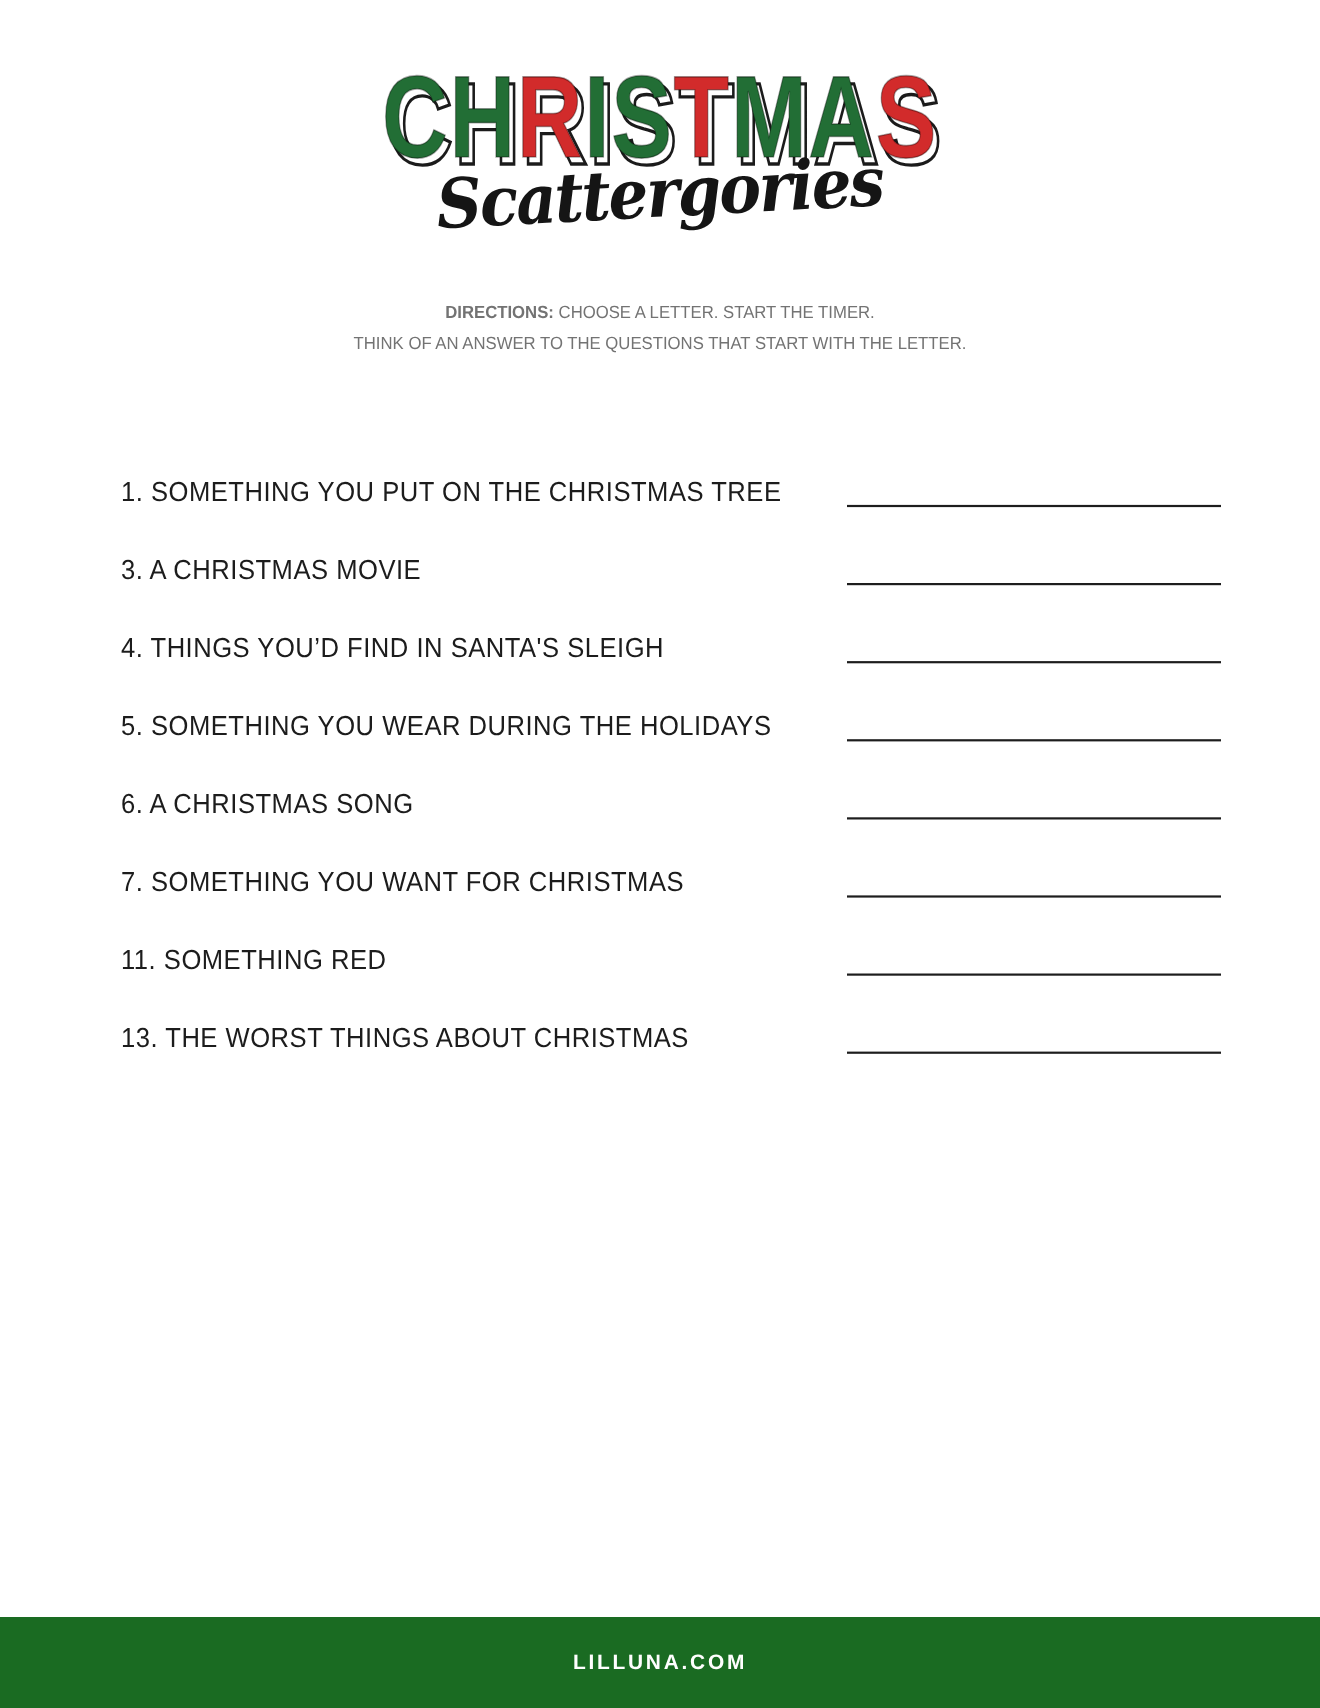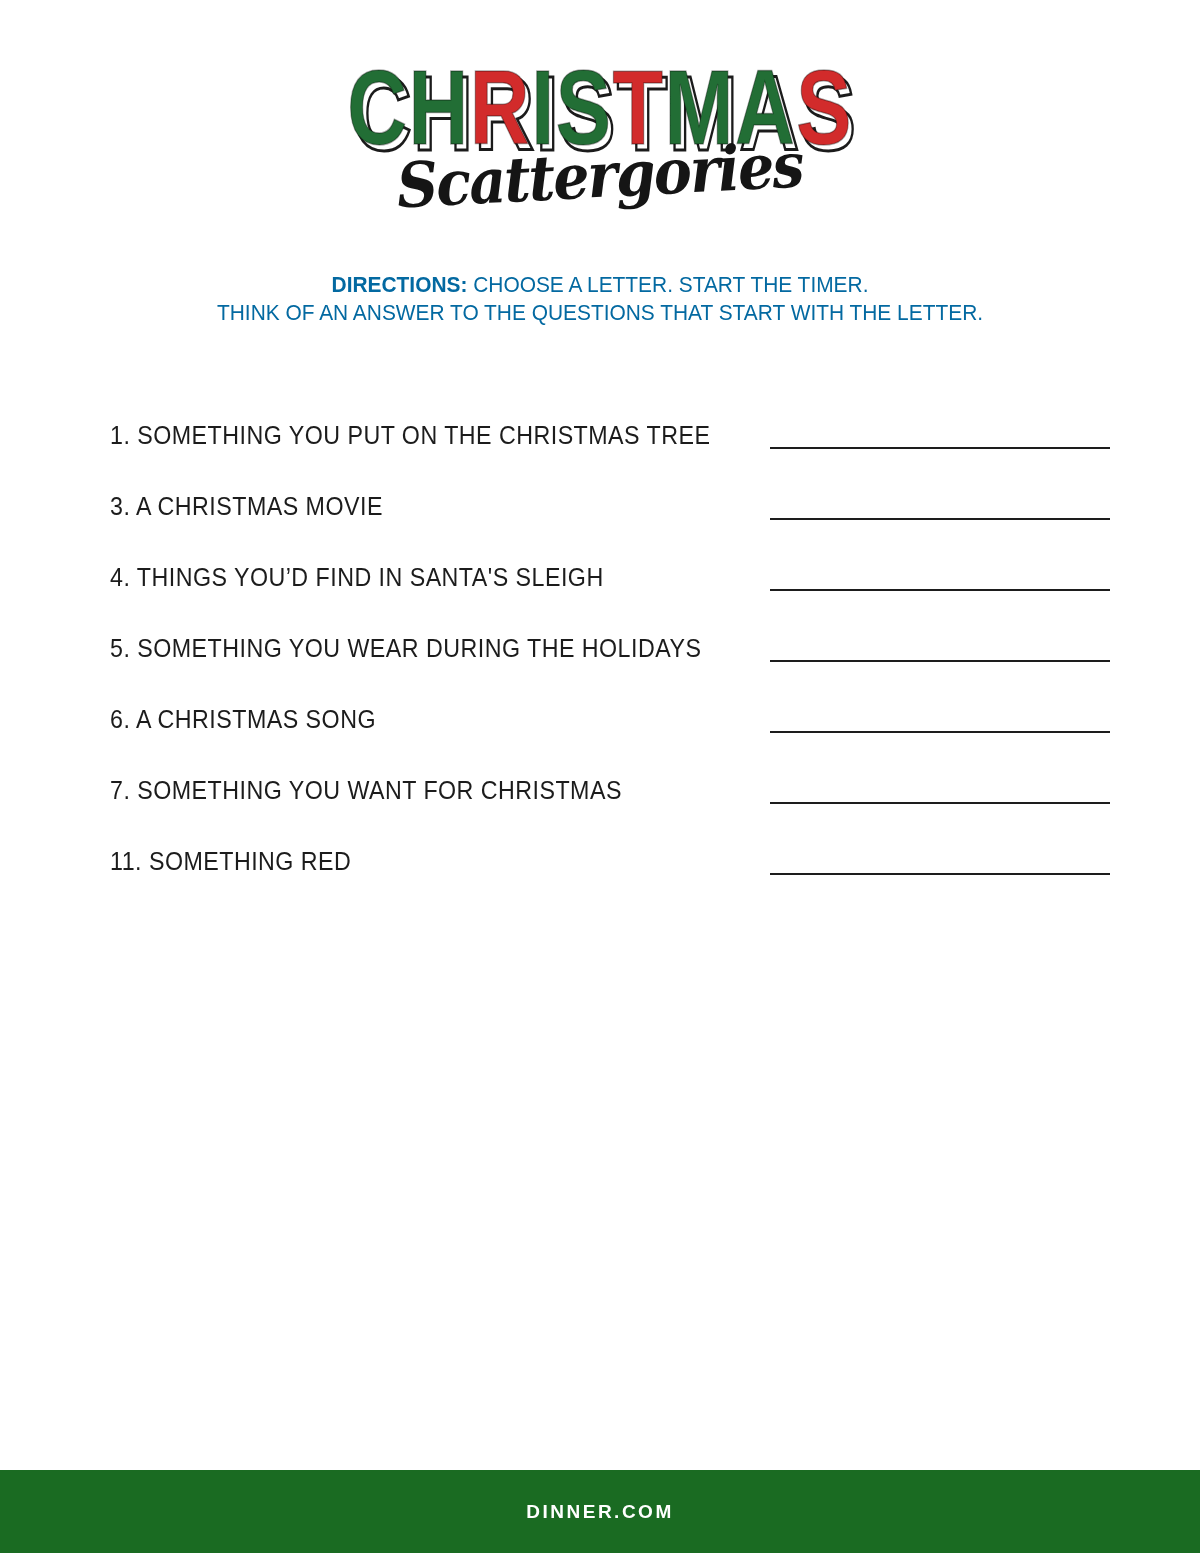--- a/index.html
+++ b/index.html
@@ -27,26 +27,26 @@
 
   .subtitle {
     position:absolute; top:142px; left:0; right:0; text-align:center;
     font-family:"DejaVu Serif", serif; font-style:italic; font-weight:bold;
     font-size:62px; line-height:1.1; color:#151515; letter-spacing:-2px;
   }
   .subtitle-inner { display:inline-block; transform:rotate(-3deg) scaleX(0.92); }
 
   
   .directions { position:absolute; top:271px; left:0; right:0; text-align:center;
-    font-size:22px; line-height:28px; color:#0369a1; }
+    font-size:16px; line-height:28px; color:#737373; }
   .dir-line { transform:scaleX(0.95); transform-origin:50% 50%; white-space:nowrap; }
   .dir-label { font-weight:bold; }
 
   
-  .list { position:absolute; top:400px; left:110px; right:90px; }
+  .list { position:absolute; top:412px; left:110px; right:90px; }
   .row { position:relative; height:71px; }
   .q {
     position:absolute; left:0; top:0; height:100%; line-height:71px;
     font-size:25px; letter-spacing:0.5px; white-space:nowrap;
     transform:scaleX(0.93); transform-origin:0 50%; color:#1c1c1c;
   }
   .answer-line {
     position:absolute; right:0; top:47px; width:340px; height:0;
     border-top:2px solid #1d1d1d;
   }
@@ -115,19 +115,23 @@
 
 
 
 
   <div class="row">
     <span class="q">11. SOMETHING RED</span>
     <span class="answer-line"></span>
   </div>
 
 
+  <div class="row">
+    <span class="q">13. THE WORST THINGS ABOUT CHRISTMAS</span>
+    <span class="answer-line"></span>
+  </div>
 
 </div>
 
   <div class="footer" style="background: rgb(26, 107, 34);">
-    <span class="site" style="color: rgb(255, 255, 255);">DINNER.COM</span>
+    <span class="site" style="color: rgb(255, 255, 255);">LILLUNA.COM</span>
   </div>
 </div>
 
 </body></html>

